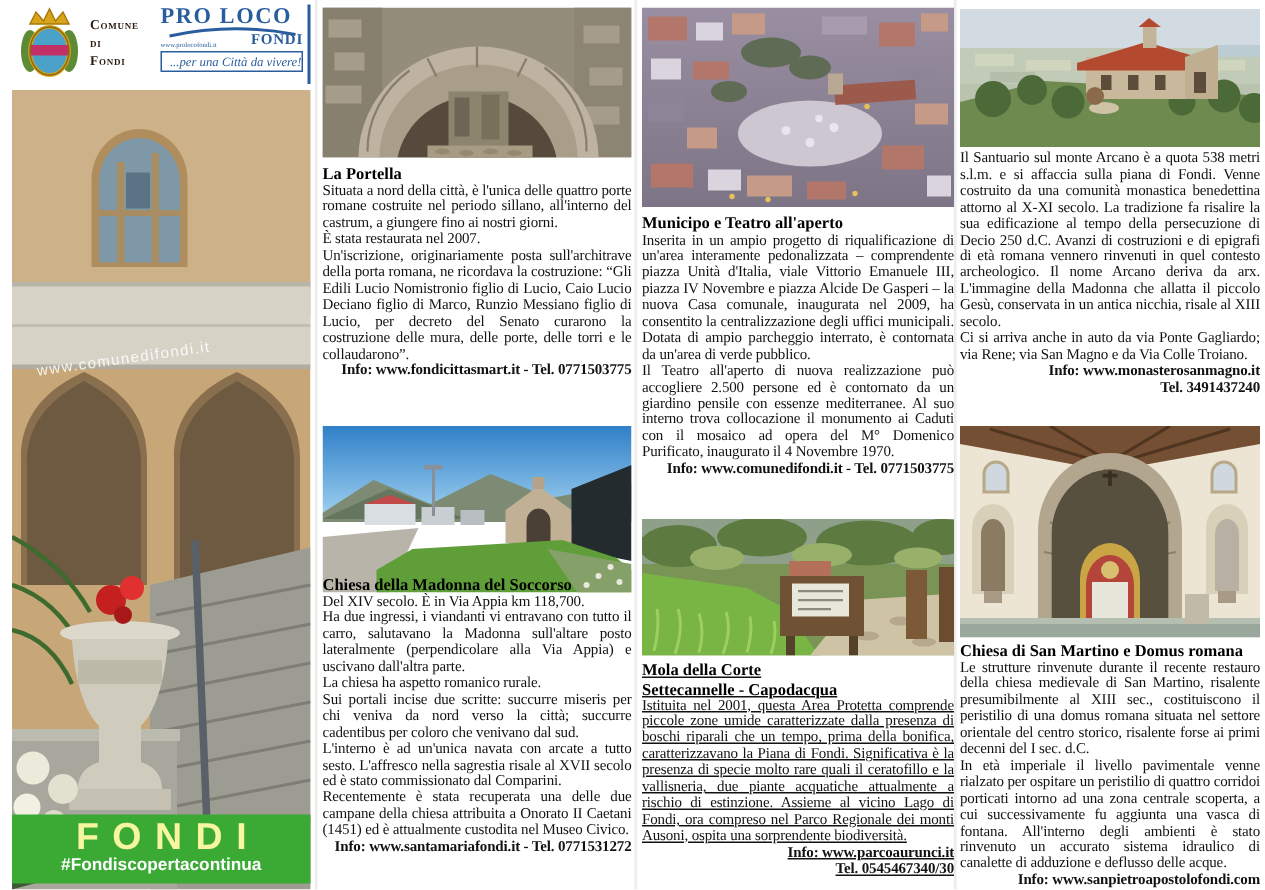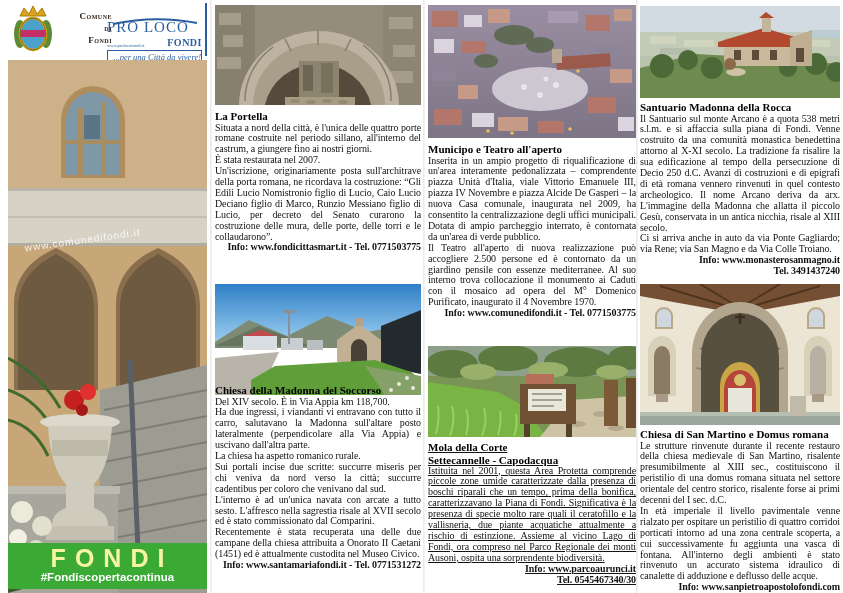--- a/index.html
+++ b/index.html
@@ -15,27 +15,27 @@
   .sec h4 { font-size:11px; line-height:12px; font-weight:bold; color:#000; }
   .sec p { font-size:10px; line-height:10.9px; text-align:justify; letter-spacing:-0.1px; }
   .sec p.info { font-weight:bold; text-align:right; }
 
   .photo { position:absolute; display:block; }
   .photo svg { display:block; width:100%; height:100%; }
 
   
   .hdr { position:absolute; left:8px; top:1px; width:199px; height:57px; background:#fff; }
   .stemma { position:absolute; left:2px; top:3px; width:46px; height:48px; }
-  .comune-name { position:absolute; left:52px; top:9px; width:52px; text-align:right;
+  .comune-name { position:absolute; left:52px; top:9px; width:52px; text-align:left;
                  font-weight:bold; font-variant:small-caps; font-size:9px; line-height:12px;
                  letter-spacing:.5px; color:#2b1a10; }
   .proloco { position:absolute; left:97px; top:2px; width:102px; height:53px;
              border-right:2px solid #2a5d9e; padding:1px 3px 0 2px; }
-  .pl-top { font-family:"Liberation Serif", serif; font-weight:normal; font-size:15px;
-            line-height:15px; color:#2a5d9e; letter-spacing:1px;margin-top:16px; }
+  .pl-top { font-family:"Liberation Serif", serif; font-weight:bold; font-size:15px;
+            line-height:15px; color:#2a5d9e; letter-spacing:1px; }
   .pl-mid { display:flex; align-items:flex-end; justify-content:space-between; height:13px; }
   .pl-url { font-size:4.5px; color:#2a5d9e; }
   .pl-fondi { font-family:"Liberation Serif", serif; font-weight:bold; font-size:10px; color:#2a5d9e; letter-spacing:.5px; }
   .pl-swoosh { position:absolute; left:6px; top:15px; width:88px; height:8px; }
   .pl-tag { margin-top:2px; border:1px solid #2a5d9e; text-align:right;
             font-style:italic; font-size:8.5px; line-height:12px; color:#2a5d9e; }
 
   
   .watermark { position:absolute; left:16px; top:170px; width:180px;
                transform:rotate(-8deg); color:rgba(255,255,255,.85);
@@ -385,21 +385,20 @@
         <rect x="156" y="42" width="8" height="14"></rect>
       </g>
     <rect x="122" y="12" width="9" height="14" fill="#c4b49a"></rect>
     <polygon points="119,12 126,6 134,12" fill="#b34a30"></polygon>
     <ellipse cx="96" cy="66" rx="10" ry="4" fill="#cfc3a6"></ellipse>
     <circle cx="90" cy="58" r="6" fill="#8a6a4a"></circle>
   </svg>
 </div>
 
 <section class="sec" style="left:640px; top:101px; width:200px;">
-  <h3>Santuario Madonna della Rocca</h3>
   <p>Il Santuario sul monte Arcano è a quota 538 metri s.l.m. e si affaccia sulla piana di Fondi. Venne costruito da una comunità monastica benedettina attorno al X-XI secolo. La tradizione fa risalire la sua edificazione al tempo della persecuzione di Decio 250 d.C. Avanzi di costruzioni e di epigrafi di età romana vennero rinvenuti in quel contesto archeologico. Il nome Arcano deriva da arx. L'immagine della Madonna che allatta il piccolo Gesù, conservata in un antica nicchia, risale al XIII secolo.</p>
   <p>Ci si arriva anche in auto da via Ponte Gagliardo; via Rene; via San Magno e da Via Colle Troiano.</p>
   <p class="info">Info: www.monasterosanmagno.it</p>
   <p class="info">Tel. 3491437240</p>
 </section>
 
 <div class="photo" style="left:640px; top:284px; width:200px; height:141px;">
   <svg viewBox="0 0 200 141" preserveAspectRatio="none">
     <rect width="200" height="141" fill="#ece5d4"></rect>
     <polygon points="0,0 200,0 200,12 100,30 0,12" fill="#744f33"></polygon>

